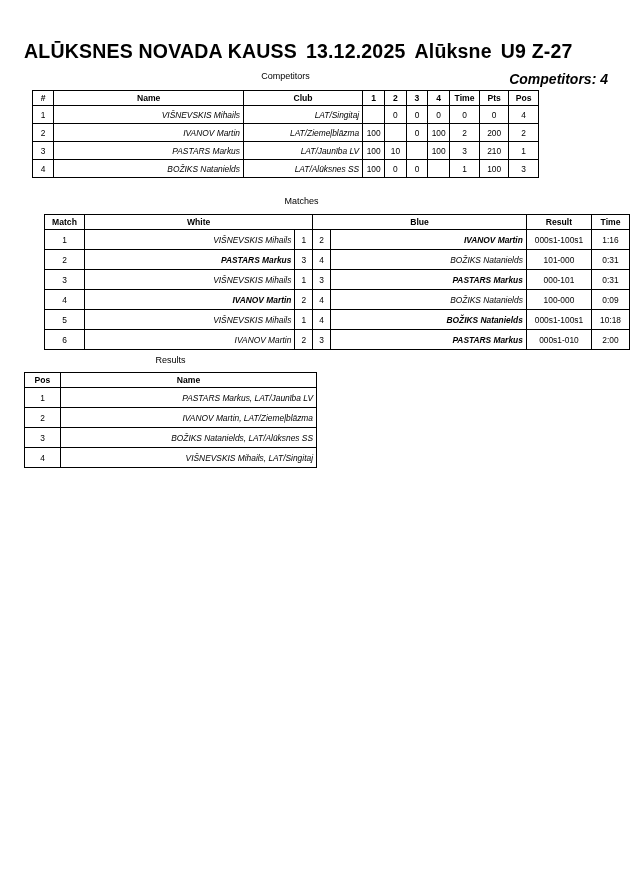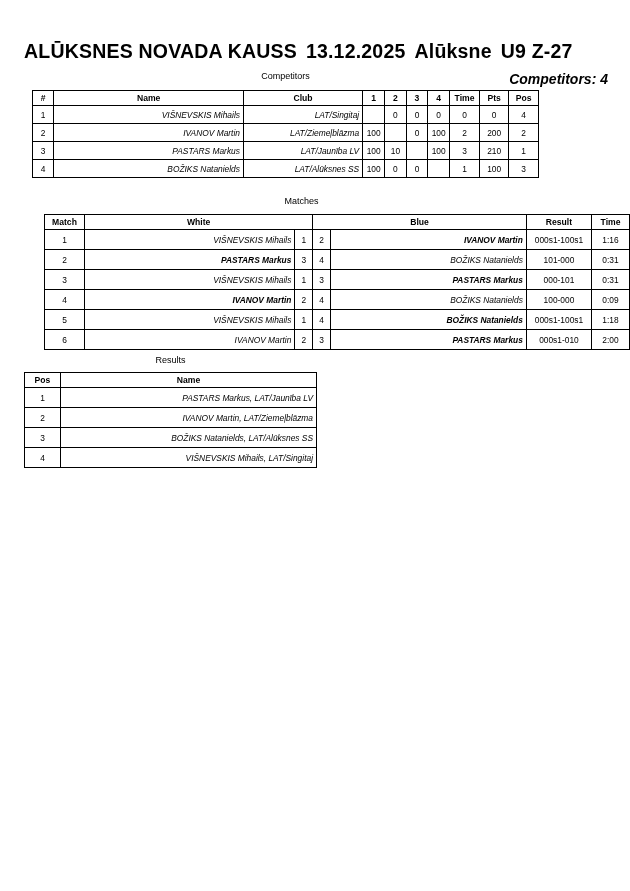--- a/index.html
+++ b/index.html
@@ -271,21 +271,21 @@
         <td class="c">100-000</td>
         <td class="c">0:09</td>
       </tr>
       <tr>
         <td class="c">5</td>
         <td class="l">VIŠNEVSKIS Mihails</td>
         <td class="c">1</td>
         <td class="c">4</td>
         <td class="l b">BOŽIKS Natanields</td>
         <td class="c">000s1-100s1</td>
-        <td class="c">1:18</td>
+        <td class="c">10:18</td>
       </tr>
       <tr>
         <td class="c">6</td>
         <td class="l">IVANOV Martin</td>
         <td class="c">2</td>
         <td class="c">3</td>
         <td class="l b">PASTARS Markus</td>
         <td class="c">000s1-010</td>
         <td class="c">2:00</td>
       </tr>

